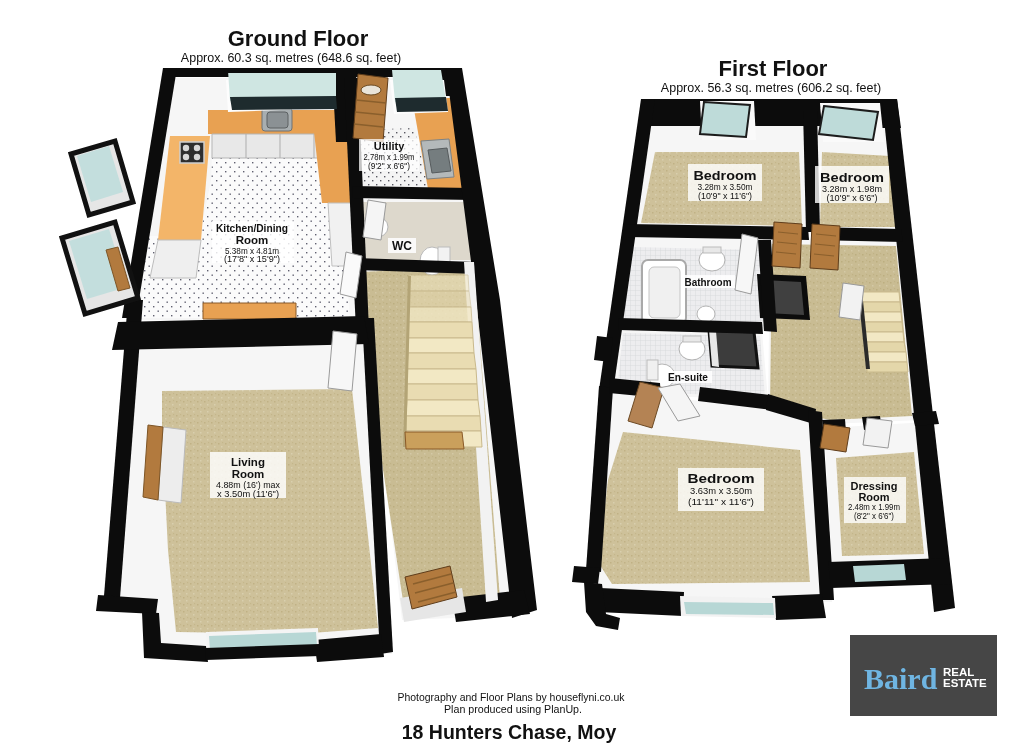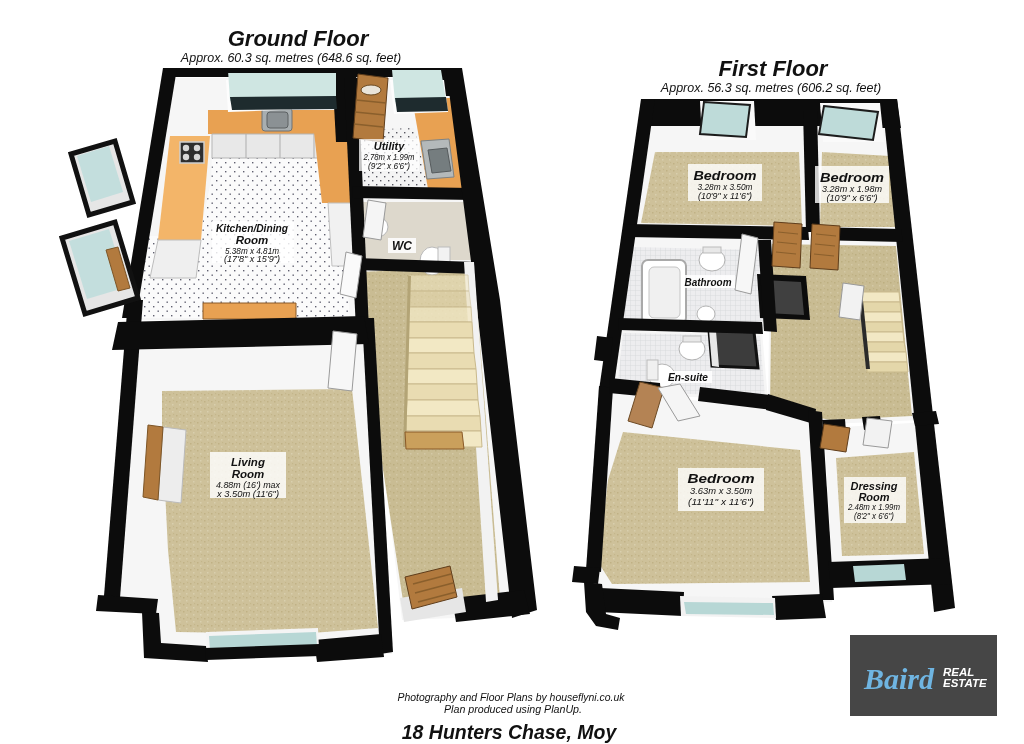--- a/index.html
+++ b/index.html
@@ -1,18 +1,18 @@
 <!DOCTYPE html>
 <html><head>
 <meta charset="utf-8">
 <title>18 Hunters Chase, Moy</title>
 <style>
 html,body{margin:0;padding:0;background:#ffffff;}
 body{font-family:"Liberation Sans", sans-serif;}
-#plan{width:920px;height:744px;position:relative;font-style:italic;}
+#plan{width:920px;height:744px;position:relative;}
 </style>
 </head>
 <body>
 <div id="plan">
 <svg width="1024" height="744" viewBox="0 0 1024 744" font-family="Liberation Sans, sans-serif">
 <defs>
 <pattern id="ktile" width="9" height="9" patternUnits="userSpaceOnUse">
  <rect width="9" height="9" fill="#fbfbfb"></rect>
  <rect x="0" y="0" width="1.4" height="1.4" fill="#606070"></rect>
  <rect x="4.5" y="4.5" width="1.4" height="1.4" fill="#606070"></rect>

